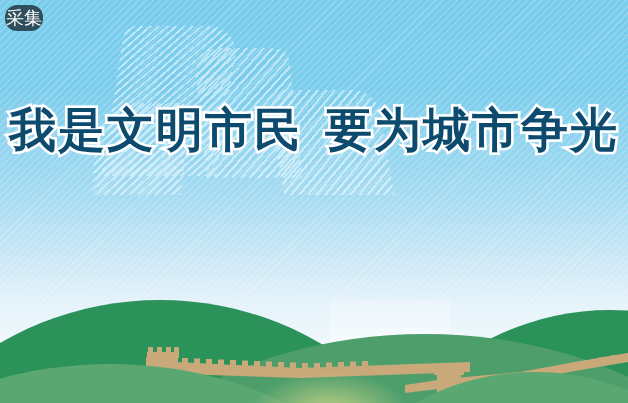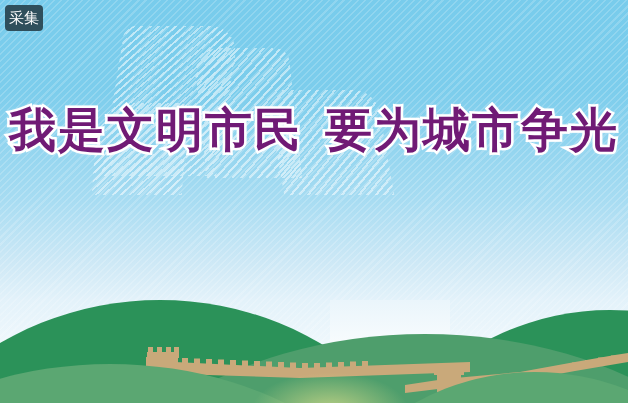--- a/index.html
+++ b/index.html
@@ -129,41 +129,41 @@
     width: 628px;
     text-align: center;
   }
   .line {
     display: block;
     font-family: "DejaVu Sans", "Liberation Sans", sans-serif;
     font-weight: bold;
     font-size: 47px;
     line-height: 76px;
     letter-spacing: 2px;
-    color: #701a75;
+    color: #0c4a6e;
     white-space: nowrap;
     -webkit-text-stroke: 5px #ffffff;
     paint-order: stroke fill;
     text-shadow:
       0 0 4px rgba(255,255,255,0.95),
       0 2px 0 rgba(255,255,255,0.8);
   }
   .line .gap { display: inline-block; width: 22px; }
 
   
   .capture-btn {
     position: absolute;
     left: 5px; top: 5px;
     width: 38px; height: 26px;
     background: #2f4f5c;
     border: none;
-    border-radius: 4px;
+    border-radius: 12px;
     color: #ffffff;
     font-family: "DejaVu Sans", "Liberation Sans", sans-serif;
-    font-size: 15px;
+    font-size: 18px;
     line-height: 26px;
     text-align: center;
     cursor: pointer;
     padding: 0;
     box-sizing: border-box;
     letter-spacing: 0px;
   }
 </style>
 </head>
 <body>

